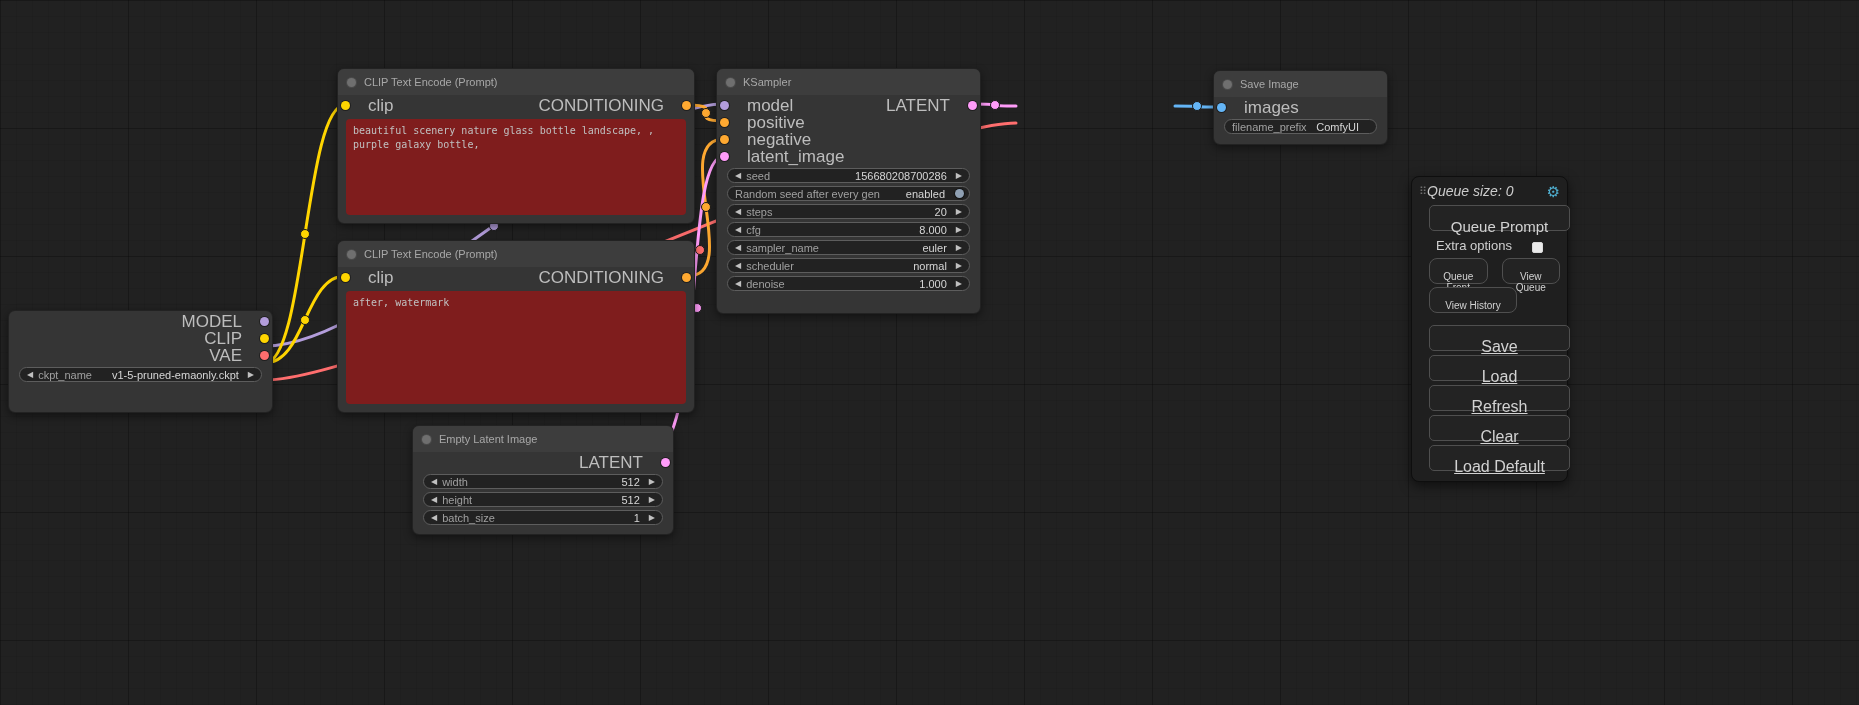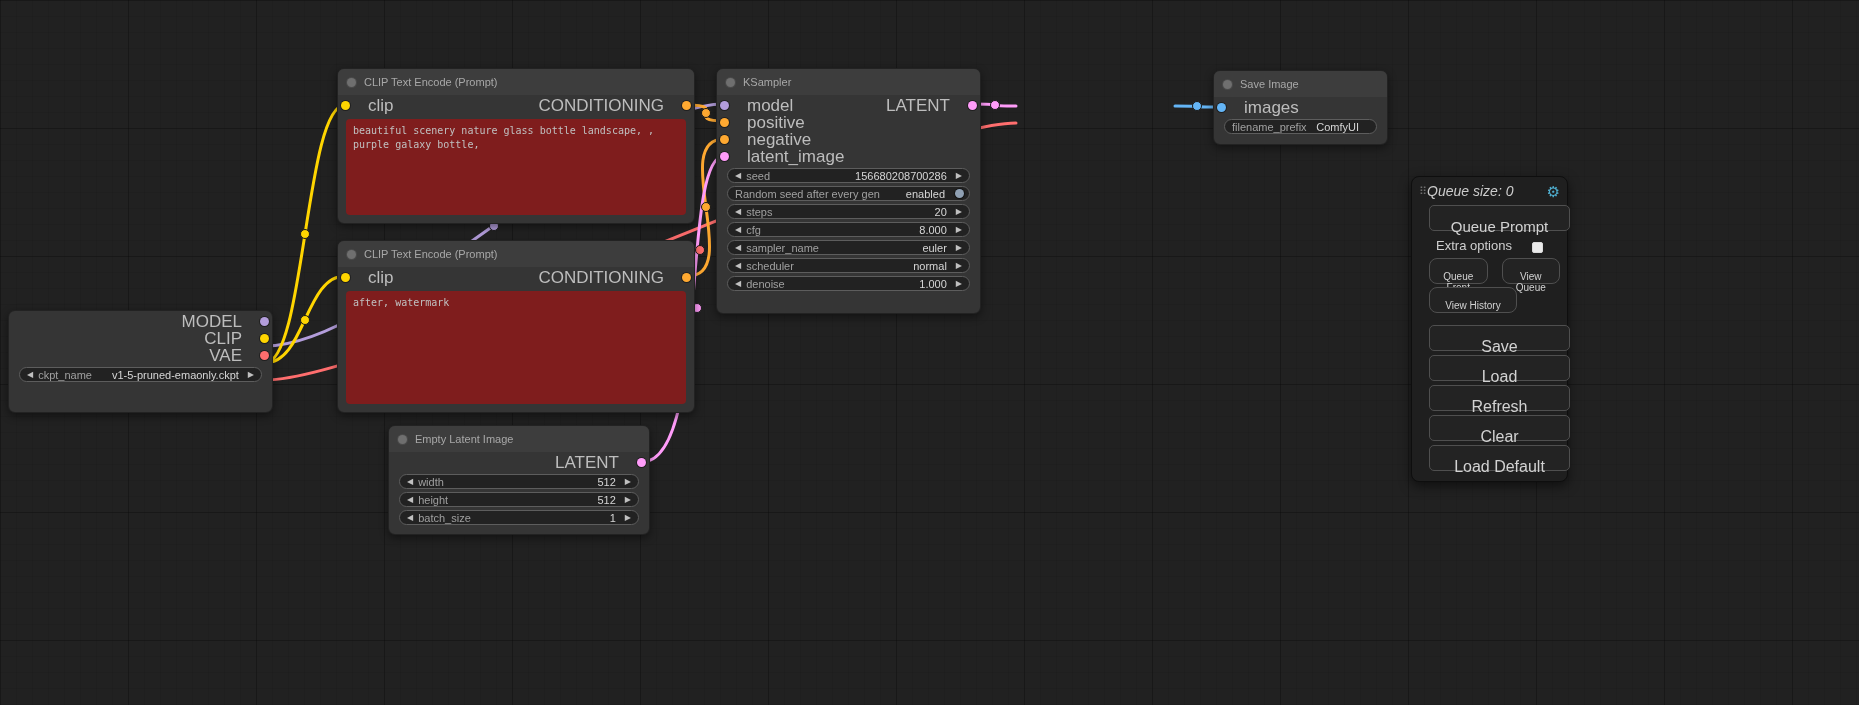--- a/index.html
+++ b/index.html
@@ -64,21 +64,21 @@
     display:block;background:#232323;border:1px solid #4f4f4f;border-radius:5px;
     color:#d2d2d2;font-family:"Liberation Sans",sans-serif;cursor:pointer;padding:12px;margin-left:10px;
   }
   .btn-queue{width:100%;height:23px;font-size:15px;margin-top:4px;}
   .qp-extra{display:flex;align-items:flex-end;justify-content:center;gap:20px;margin-top:6px;height:16px;font-size:13px;color:#cfcfcf;}
   .checkbox{width:11px;height:11px;border:1px solid #d9d9d9;background:#eaeaea;border-radius:2px;}
   .qp-row{display:flex;gap:4px;margin-top:5px;justify-content:space-between;}
   .qp-row.center{margin-top:3px;}
   .btn-tiny{flex:1;height:13px;font-size:10px;border-radius:8px;line-height:11px;}
   .btn-history{flex:0 0 88px;}
-  .btn-big{width:100%;height:22px;font-size:16px;margin-top:4px;}
+  .btn-big{width:100%;height:22px;font-size:16px;margin-top:4px;text-decoration:underline;}
   .btn-big:first-of-type{margin-top:0;}
   .big-stack{margin-top:12px;}
 </style>
 </head>
 <body>
 
 <div class="canvas">
 
   <svg class="wires" width="1859" height="705" viewBox="0 0 1859 705">
     <path d="M265,346 C385,346 604,104 724,104" stroke="#B39DDB" stroke-width="3" fill="none" stroke-linecap="round"></path>
@@ -149,21 +149,21 @@
       <div class="slot">
         <span class="dot in c-clip"></span>
         <span>clip</span>
         <span class="out-label">CONDITIONING</span>
         <span class="dot out c-cond"></span>
       </div>
     </div>
     <div class="prompt-text">after, watermark</div>
   </div>
 
-  <div class="node" style="left:388px;top:425px;width:262px;height:110px;">
+  <div class="node" style="left:412px;top:425px;width:262px;height:110px;">
     <div class="node-title">
       <span class="title-dot"></span>
       <span>Empty Latent Image</span>
     </div>
     <div class="slots">
       <div class="slot out-only">
         <span>LATENT</span>
         <span class="dot out c-latent"></span>
       </div>
     </div>

